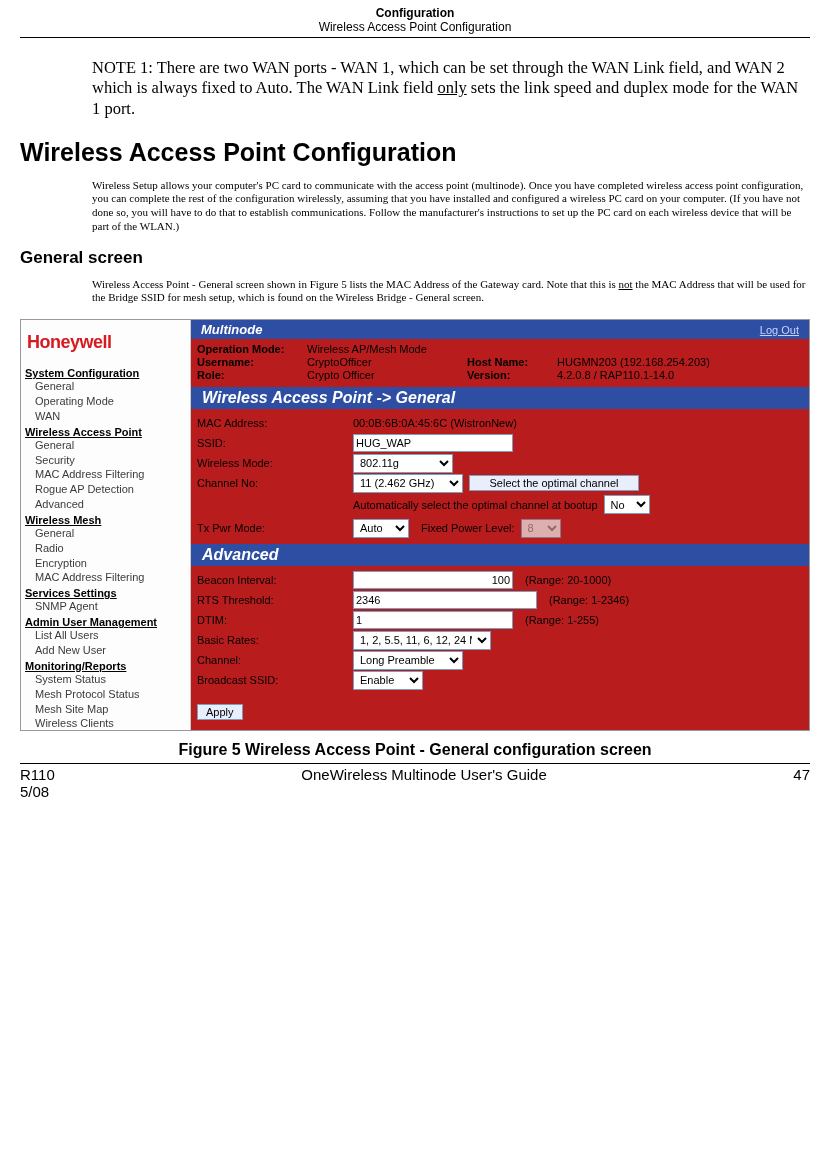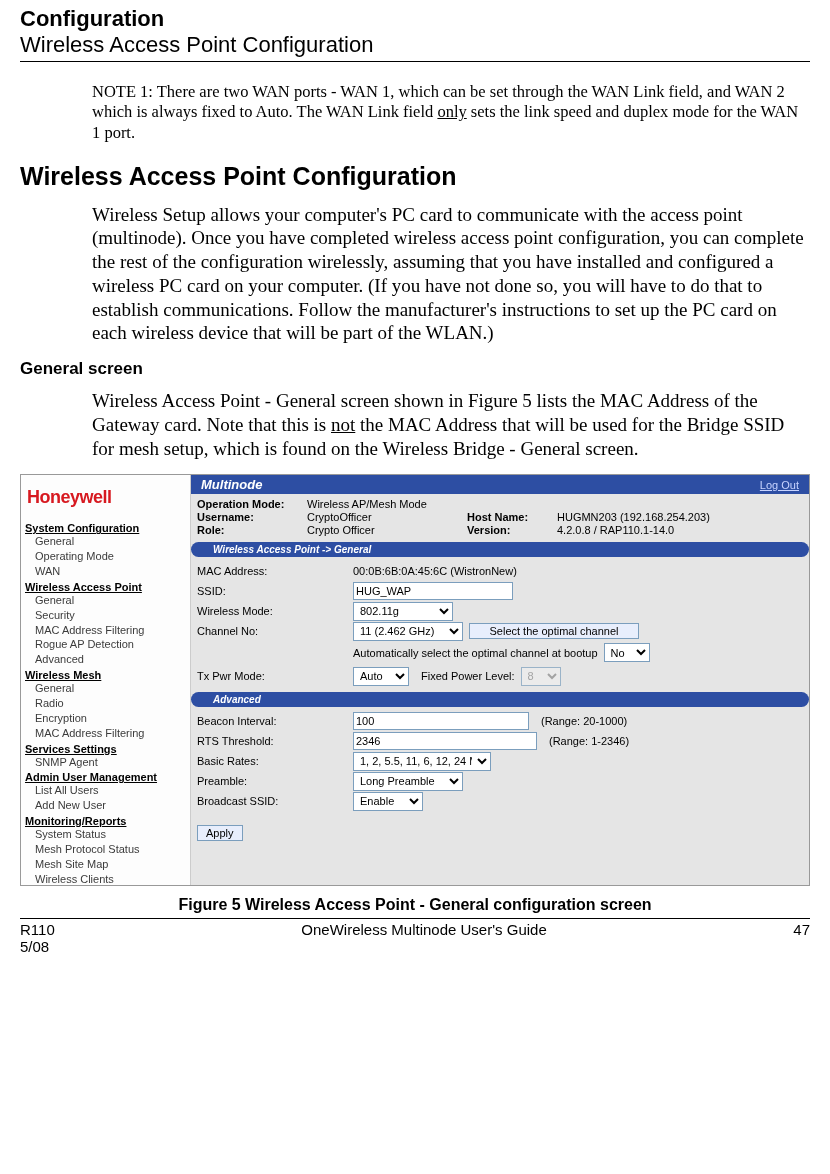--- a/index.html
+++ b/index.html
@@ -9,23 +9,23 @@
     font-size: 16px;
     color: #000;
     background: #fff;
     width: 830px;
   }
   .page {
     padding: 0 20px 10px 20px;
     box-sizing: border-box;
   }
   .header-block {
-    text-align: left;
-    font-family: Arial, Helvetica, sans-serif;
-    font-size: 22px;
+    text-align: center;
+    font-family: Arial, Helvetica, sans-serif;
+    font-size: 12px;
     line-height: 1.2;
     padding-top: 6px;
   }
   .header-block .bold { font-weight: bold; }
   .hr {
     border: none;
     border-top: 1px solid #000;
     margin: 2px 0 20px 0;
   }
   .note {
@@ -35,21 +35,21 @@
   }
   .note .ul, .para .ul { text-decoration: underline; }
   h1.sec {
     font-family: Arial, Helvetica, sans-serif;
     font-weight: bold;
     font-size: 25px;
     margin: 0 0 12px 0;
   }
   .para {
     margin: 4px 0 14px 72px;
-    font-size: 19px;
+    font-size: 11px;
     line-height: 1.25;
   }
   h2.sub {
     font-family: Arial, Helvetica, sans-serif;
     font-weight: bold;
     font-size: 17px;
     margin: 0 0 10px 0;
   }
   .figure-caption {
     font-family: Arial, Helvetica, sans-serif;
@@ -76,21 +76,21 @@
   
   .shot {
     border: 1px solid #999;
     margin: 6px 0 2px 0;
     font-family: Tahoma, Arial, sans-serif;
     font-size: 11px;
     color: #000;
     display: flex;
     height: 410px;
     overflow: hidden;
-    background: #e5e5e5;
+    background: #b91c1c;
   }
   .shot .sidebar {
     width: 170px;
     border-right: 1px solid #ccc;
     padding: 6px 4px;
     box-sizing: border-box;
     background: #fdfdfd;
   }
   .logo {
     font-family: Arial, sans-serif;
@@ -144,24 +144,23 @@
     padding: 4px 6px;
     row-gap: 1px;
     font-size: 11px;
   }
   .infogrid .lbl { font-weight: bold; }
   .section-title {
     background: #2d4ea3;
     color: #fff;
     font-weight: bold;
     font-style: italic;
-    font-size: 10px;
-    padding: 2px 22px;
+    font-size: 16px;
+    padding: 2px 11px;
     margin-top: 2px;
-    border-radius: 8px;
   }
   .formarea {
     padding: 4px 6px;
   }
   .frow {
     display: flex;
     align-items: center;
     min-height: 20px;
     gap: 6px;
   }
@@ -305,34 +304,39 @@
           <select class="sel" style="width:56px"><option>Auto</option></select>
           <span class="hint">Fixed Power Level:</span>
           <select class="sel disabled-sel" style="width:40px" disabled=""><option>8</option></select>
         </div>
       </div>
 
       <div class="section-title">Advanced</div>
       <div class="formarea">
         <div class="frow">
           <div class="flabel">Beacon Interval:</div>
-          <input class="inp" style="width: 176px;" value="100">
+          <input class="inp" style="width: 160px; text-align: right;" value="100">
           <span class="hint">(Range: 20-1000)</span>
         </div>
         <div class="frow">
           <div class="flabel">RTS Threshold:</div>
           <input class="inp" style="width: 184px;" value="2346">
           <span class="hint">(Range: 1-2346)</span>
         </div>
         <div class="frow">
+          <div class="flabel">DTIM:</div>
+          <input class="inp" style="width: 160px;" value="1">
+          <span class="hint">(Range: 1-255)</span>
+        </div>
+        <div class="frow">
           <div class="flabel">Basic Rates:</div>
           <select class="sel" style="width:138px"><option>1, 2, 5.5, 11, 6, 12, 24 Mbps</option></select>
         </div>
         <div class="frow">
-          <div class="flabel">Preamble:</div>
+          <div class="flabel">Channel:</div>
           <select class="sel" style="width:110px"><option>Long Preamble</option></select>
         </div>
         <div class="frow">
           <div class="flabel">Broadcast SSID:</div>
           <select class="sel" style="width:70px"><option>Enable</option></select>
         </div>
       </div>
       <div class="applybox">
         <button class="btn">Apply</button>
       </div>

